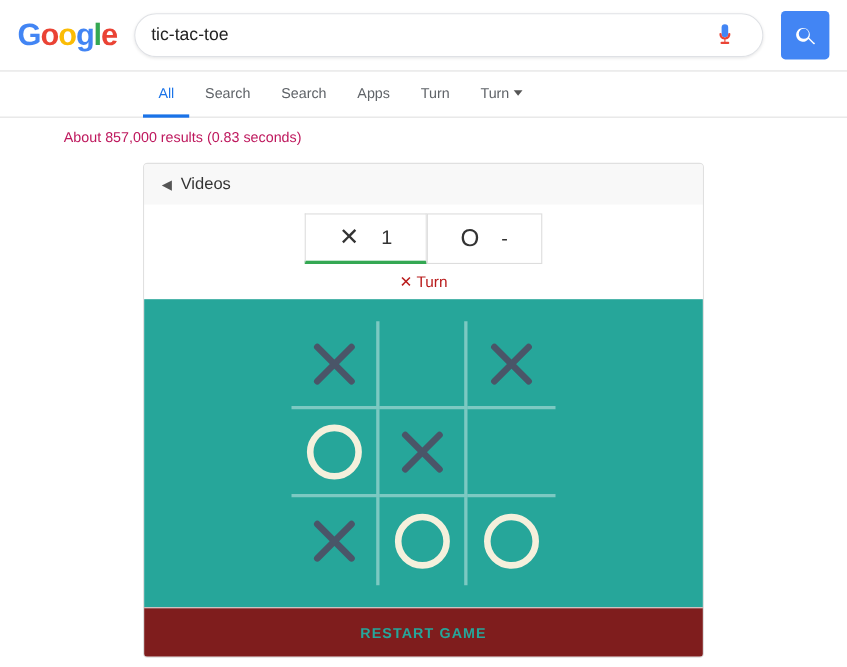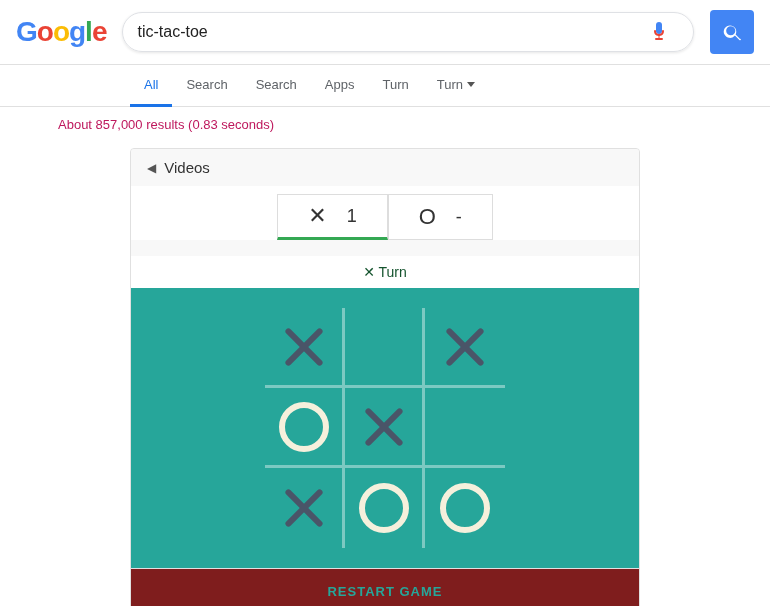--- a/index.html
+++ b/index.html
@@ -154,23 +154,22 @@
     .score-player-num {
       font-size: 18px;
       color: #333;
     }
 
     
     .turn-indicator {
       text-align: center;
       padding: 8px;
       font-size: 14px;
-      color: #14532d;
+      color: #b91c1c;
       background: #fff;
-      margin-top: 16px;
     }
 
     
     .game-board-container {
       background: #26a69a;
       padding: 20px;
       display: flex;
       justify-content: center;
       align-items: center;
     }

